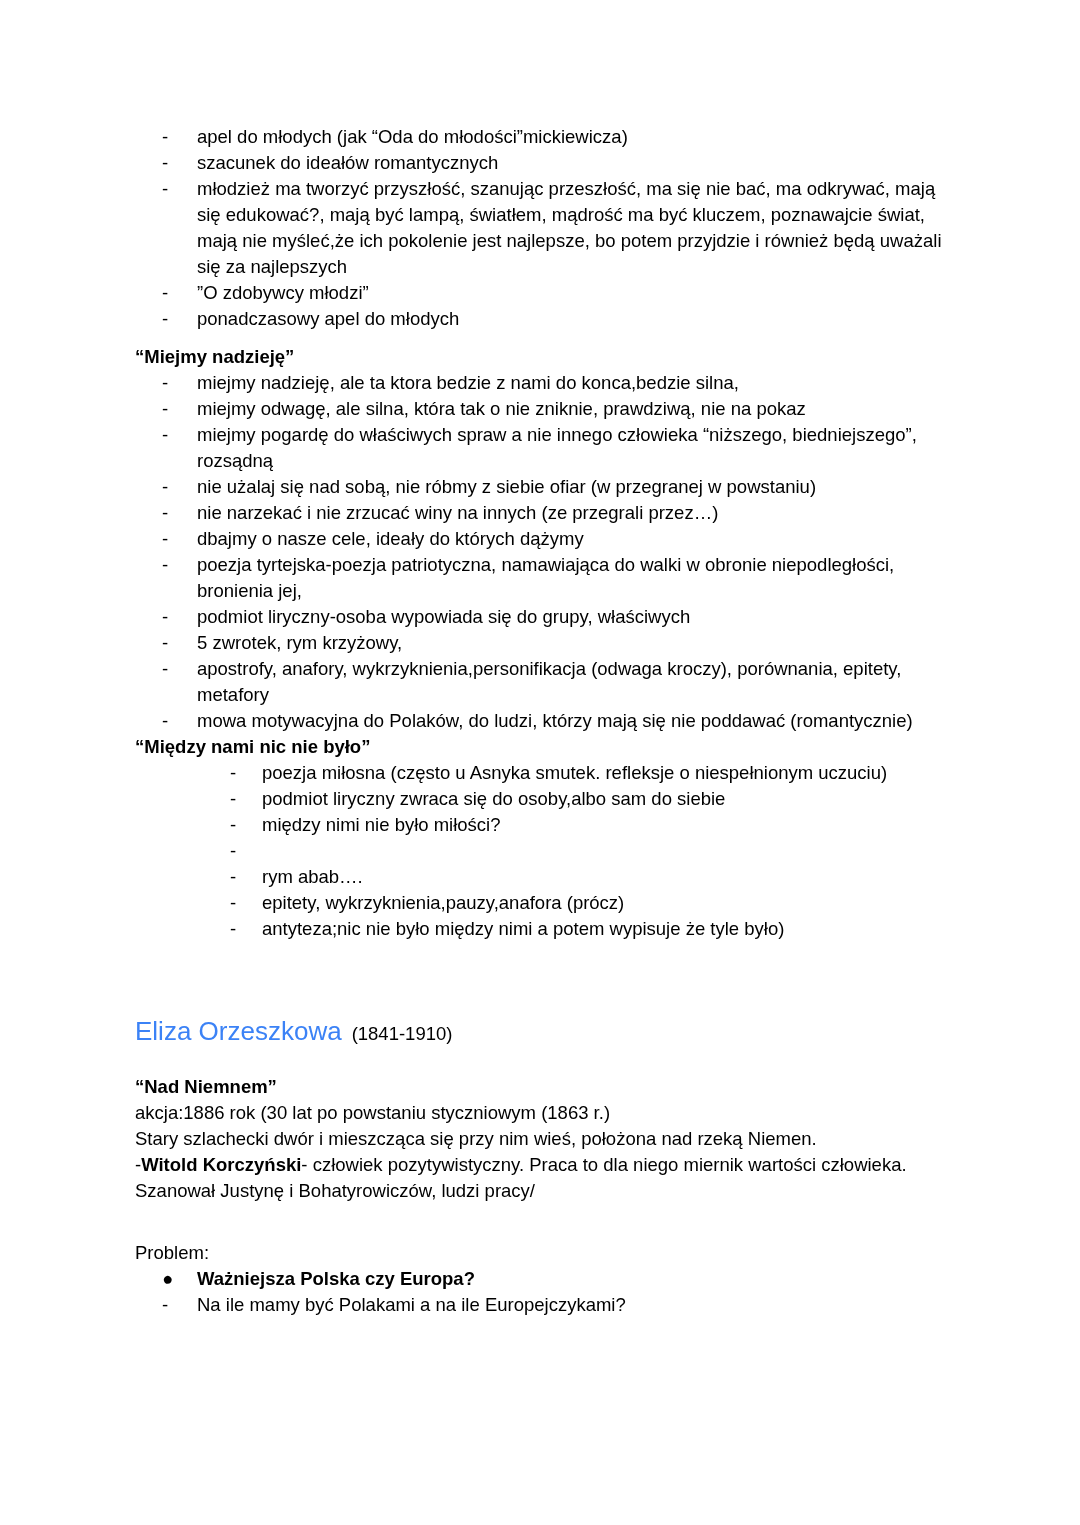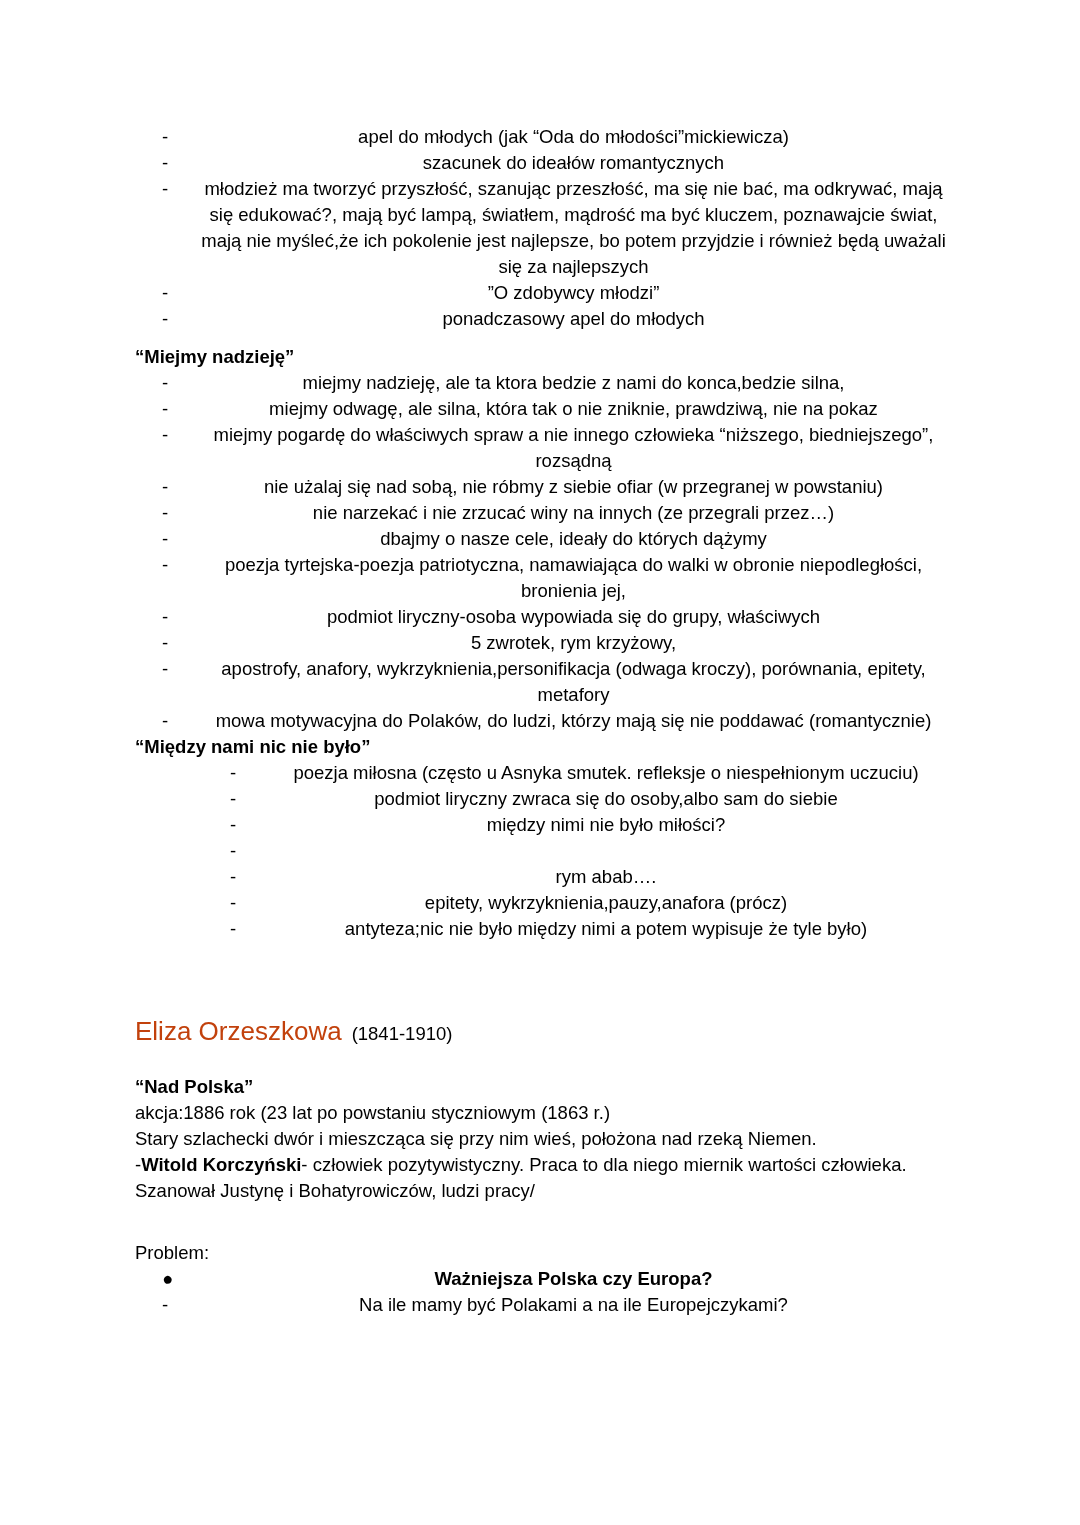--- a/index.html
+++ b/index.html
@@ -22,21 +22,21 @@
     line-height: 26px;
     color: #000000;
   }
   .heading { font-weight: bold; }
   .list { width: 100%; }
   .li { display: flex; align-items: flex-start; }
   .li.lv1 { padding-left: 27px; }
   .li.lv2 { padding-left: 95px; }
   .marker { flex: 0 0 35px; width: 35px; }
   .li.lv2 .marker { flex: 0 0 32px; width: 32px; }
-  .li-text { flex: 1 1 auto; text-align: center; }
+  .li-text { flex: 1 1 auto; }
   .b { font-weight: bold; }
   .u { }
   .title-row { display: flex; align-items: baseline; }
   .author { font-size: 26px; line-height: 34px; font-weight: 400; }
   .years { margin-left: 10px; text-align: right; }
 </style>
 </head>
 <body>
 
 <div class="page">
@@ -134,25 +134,25 @@
         <div class="li lv2">
           <span class="marker">-</span>
           <span class="li-text"><span>epitety, wykrzyknienia,pauzy,anafora (prócz)</span></span>
         </div>
         <div class="li lv2">
           <span class="marker">-</span>
           <span class="li-text"><span>antyteza;nic nie było między nimi a potem wypisuje że tyle było)</span></span>
         </div>
       </div>
       <div class="title-row" style="margin-top: 72px;">
-        <span class="author" style="color: #c2410c;">Eliza Orzeszkowa</span>
+        <span class="author" style="color: #3b82f6;">Eliza Orzeszkowa</span>
         <span class="years">(1841-1910)</span>
       </div>
-      <div class="heading" style="margin-top: 26px;">“Nad Polska”</div>
-      <div class="para"><span>akcja:1886 rok (23 lat po powstaniu styczniowym (1863 r.)</span></div>
+      <div class="heading" style="margin-top: 26px;">“Nad Niemnem”</div>
+      <div class="para"><span>akcja:1886 rok (30 lat po powstaniu styczniowym (1863 r.)</span></div>
       <div class="para"><span>Stary szlachecki dwór i mieszcząca się przy nim wieś, położona nad rzeką Niemen.</span></div>
       <div class="para"><span>-</span><span class="b ">Witold Korczyński</span><span>- człowiek pozytywistyczny. Praca to dla niego miernik wartości człowieka. Szanował Justynę i Bohatyrowiczów, ludzi pracy/</span></div>
       <div class="para" style="margin-top: 36px;"><span>Problem:</span></div>
       <div class="list">
         <div class="li lv1">
           <span class="marker">●</span>
           <span class="li-text"><span class="b ">Ważniejsza Polska czy Europa?</span></span>
         </div>
       </div>
       <div class="list">

